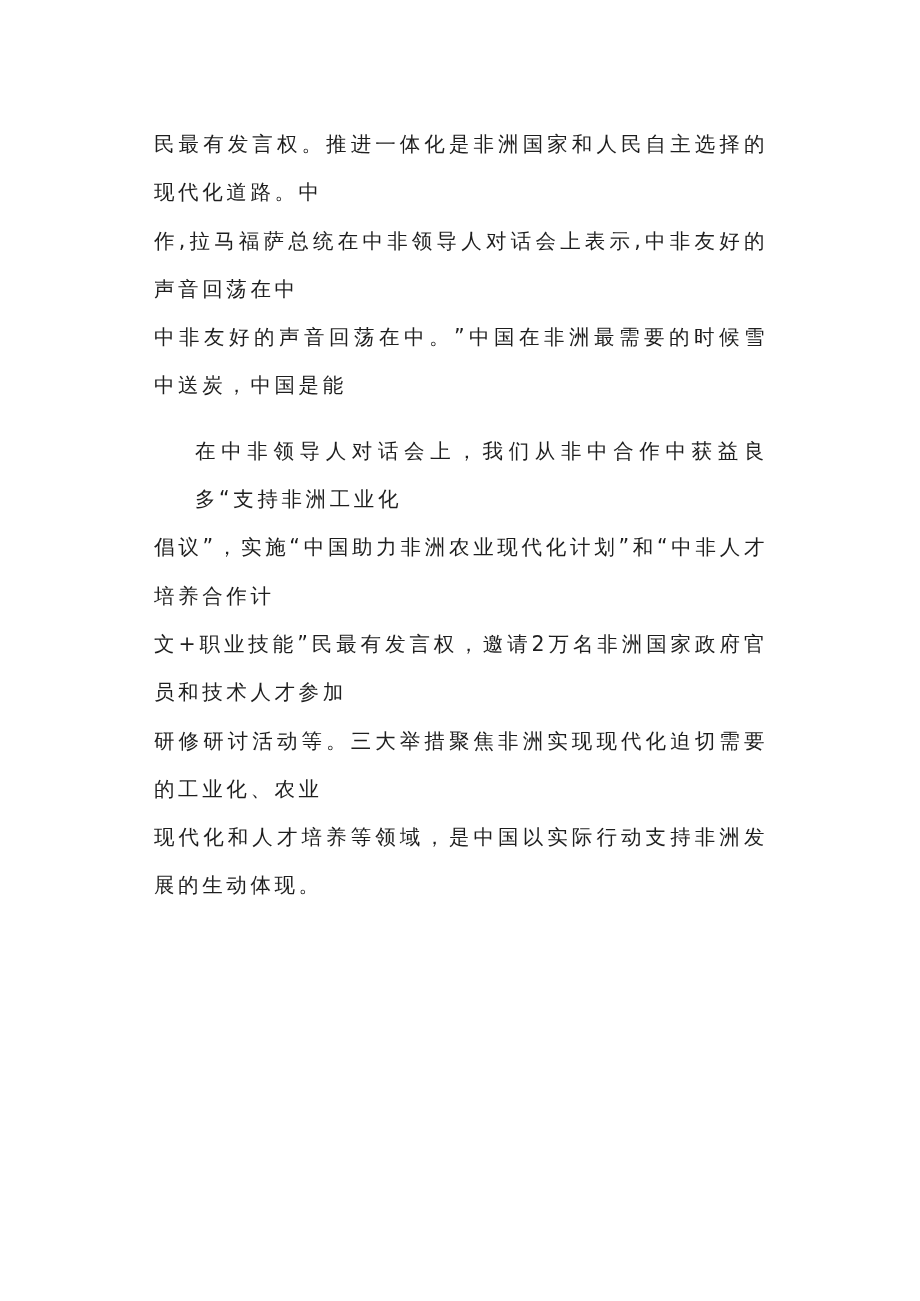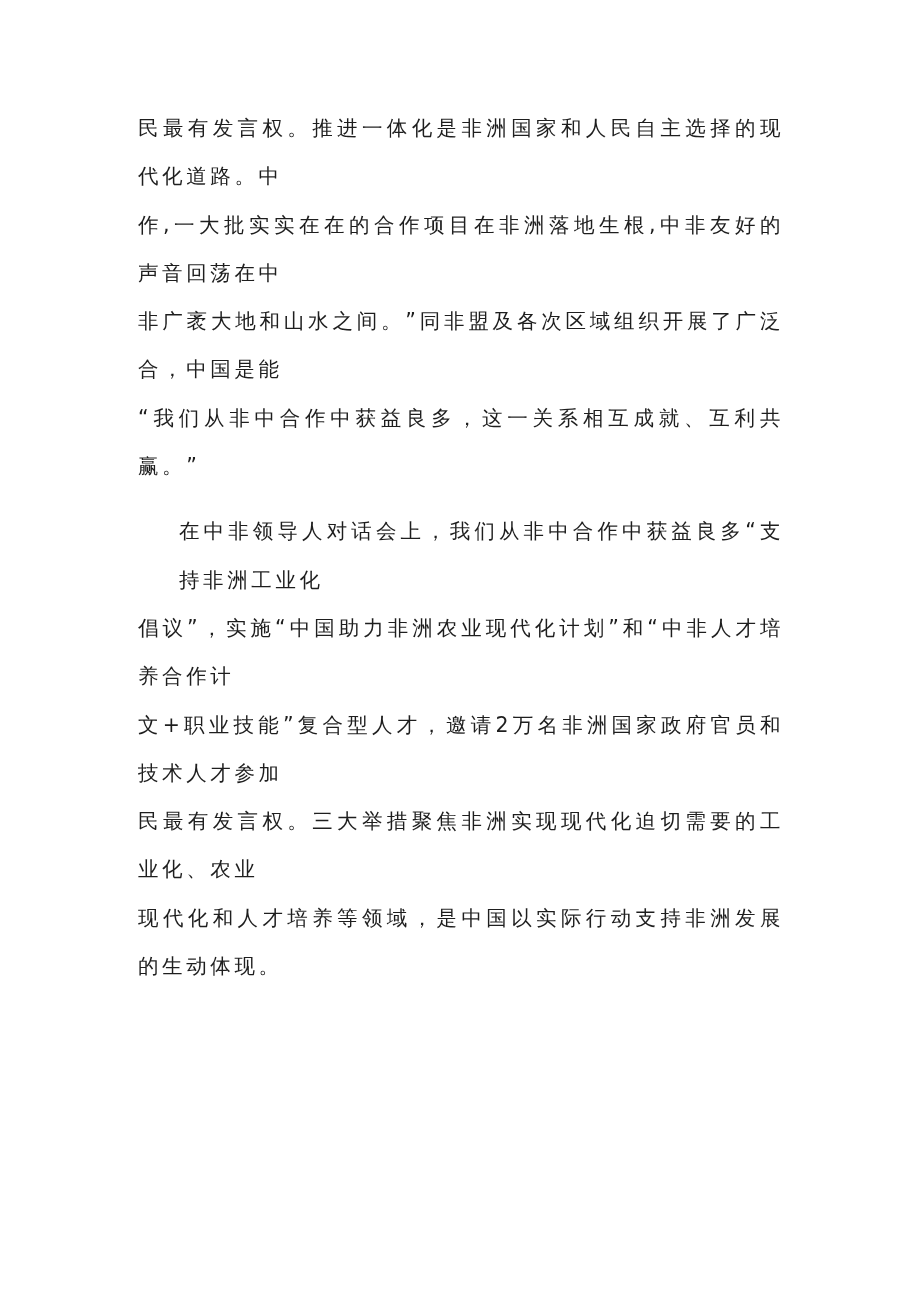--- a/index.html
+++ b/index.html
@@ -15,46 +15,45 @@
       font-family: "DejaVu Sans", "Liberation Sans", sans-serif;
       color: #1e1e1e;
     }
     .page {
       position: absolute;
       left: 138px;
       top: 104px;
       width: 646px;
     }
     .para {
-      margin: 0;
+      margin: 16px;
       font-size: 20.5px;
       line-height: 48.3px;
       letter-spacing: 3.6px;
       text-align: justify;
       text-justify: inter-character;
       word-break: break-all;
     }
     .para.gap-before {
       margin-top: 17px;
     }
   </style>
 </head>
 <body>
 
 <div class="page">
 
   <div class="para">
     <div>民最有发言权。推进一体化是非洲国家和人民自主选择的现代化道路。中</div>
-    <div>作,一大批实实在在的合作项目在非洲落地生根,中非友好的声音回荡在中</div>
-    <div>非广袤大地和山水之间。”同非盟及各次区域组织开展了广泛合，中国是能</div>
-    <div>“我们从非中合作中获益良多，这一关系相互成就、互利共赢。”</div>
+    <div>作,拉马福萨总统在中非领导人对话会上表示,中非友好的声音回荡在中</div>
+    <div>中非友好的声音回荡在中。”中国在非洲最需要的时候雪中送炭，中国是能</div>
   </div>
 
   <div class="para gap-before">
     <div style="padding-left:2em;">在中非领导人对话会上，我们从非中合作中获益良多“支持非洲工业化</div>
     <div>倡议”，实施“中国助力非洲农业现代化计划”和“中非人才培养合作计</div>
-    <div>文+职业技能”复合型人才，邀请2万名非洲国家政府官员和技术人才参加</div>
-    <div>民最有发言权。三大举措聚焦非洲实现现代化迫切需要的工业化、农业</div>
+    <div>文+职业技能”民最有发言权，邀请2万名非洲国家政府官员和技术人才参加</div>
+    <div>研修研讨活动等。三大举措聚焦非洲实现现代化迫切需要的工业化、农业</div>
     <div>现代化和人才培养等领域，是中国以实际行动支持非洲发展的生动体现。</div>
 
   </div>
 
 </div>
 
 </body></html>

